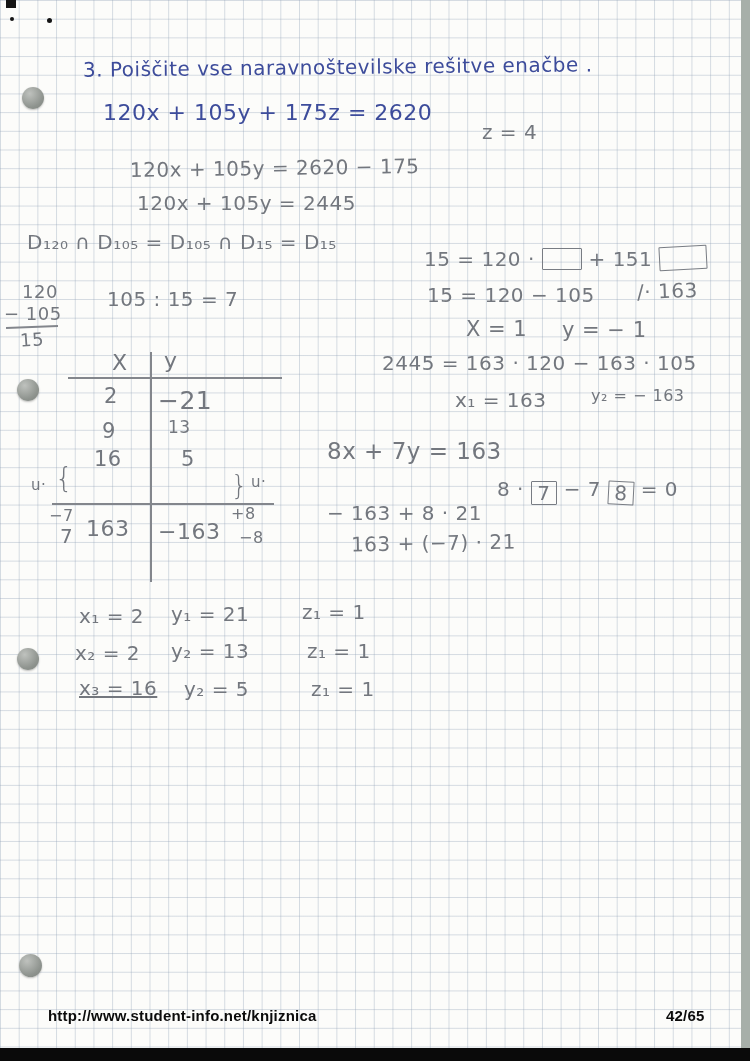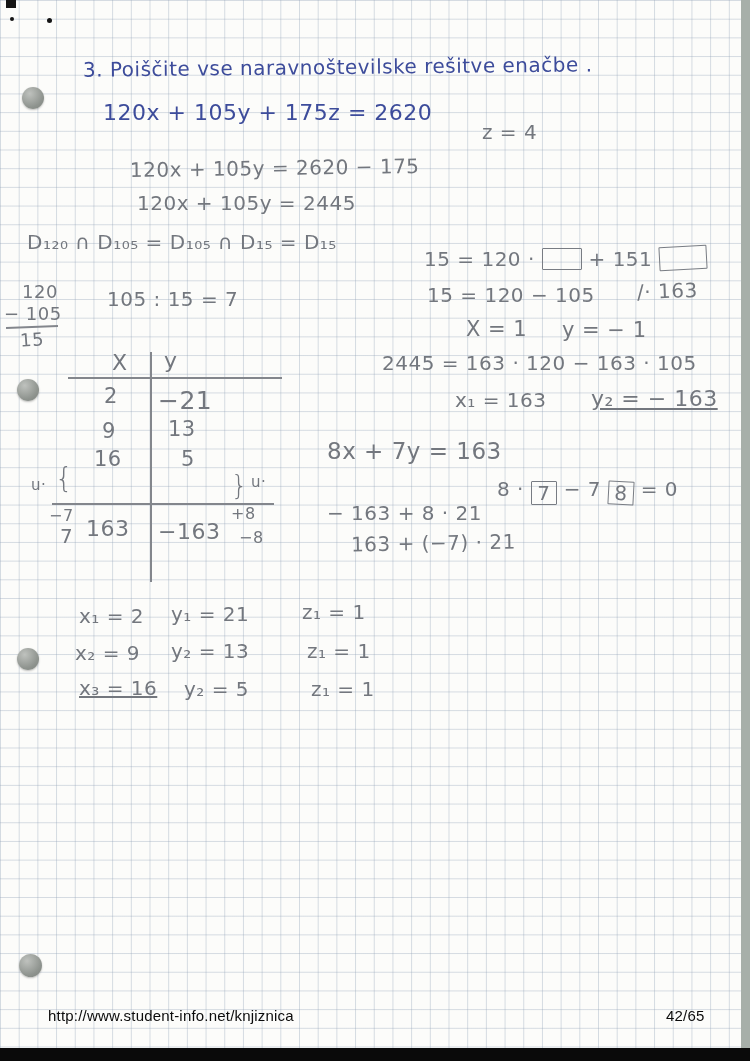--- a/index.html
+++ b/index.html
@@ -27,21 +27,21 @@
   .bx.empty1{width:38px;height:20px;}
   .bx.empty2{width:46px;height:22px;transform:rotate(-3deg);}
   .hole{
     position:absolute;border-radius:50%;
     background:radial-gradient(circle at 35% 30%, #bfc2be, #8e938e 65%, #7e837e);
     box-shadow:0 1px 2px rgba(0,0,0,0.25);
   }
   .mark{position:absolute;background:#141414;}
   .footer-text{
     position:absolute;color:#0b0b0b;font-family:"Liberation Sans", sans-serif;
-    font-weight:normal;font-size:15px;letter-spacing:0.2px;
+    font-weight:bold;font-size:15px;letter-spacing:0.2px;
   }
   .edge-band{position:absolute;top:0;right:0;width:9px;height:1061px;background:#a7afa9;}
   .bottom-bar{position:absolute;left:0;top:1048px;width:750px;height:13px;background:#0a0a0a;}
 </style>
 </head>
 <body>
 
 <div class="page">
 
   <div class="mark" style="left:6px;top:0;width:10px;height:8px;"></div>
@@ -74,31 +74,31 @@
     <span class="bx empty1"></span>
     <span>+ 151</span>
     <span class="bx empty2"></span>
   </span>
   <span class="hw" style="left:427px;top:283px;font-size:20px;">15 = 120 − 105</span>
   <span class="hw" style="left:637px;top:279px;font-size:20px;transform:rotate(-2deg);">/· 163</span>
   <span class="hw" style="left:466px;top:317px;font-size:21px;">X = 1</span>
   <span class="hw" style="left:562px;top:318px;font-size:21px;">y = − 1</span>
   <span class="hw" style="left:382px;top:351px;font-size:20px;">2445 = 163 · 120 − 163 · 105</span>
   <span class="hw" style="left:449px;top:388px;font-size:20px;margin-left:6px;">x₁ = 163</span>
-  <span class="hw" style="left:591px;top:386px;font-size:22px;text-decoration:underline;">y₂ = − 163</span>
+  <span class="hw" style="left:591px;top:386px;font-size:16px;">y₂ = − 163</span>
 
   <div class="vline" style="left:150px;top:352px;height:230px;"></div>
   <div class="pline" style="left:68px;top:377px;width:214px;"></div>
   <span class="hw" style="left:112px;top:350px;font-size:22px;">X</span>
   <span class="hw" style="left:164px;top:348px;font-size:22px;">y</span>
 
   <span class="hw" style="left:104px;top:384px;font-size:21px;">2</span>
   <span class="hw" style="left:158px;top:386px;font-size:25px;">−21</span>
   <span class="hw" style="left:102px;top:419px;font-size:21px;">9</span>
-  <span class="hw" style="left:168px;top:417px;font-size:21px;">13</span>
+  <span class="hw" style="left:168px;top:417px;font-size:17px;">13</span>
   <span class="hw" style="left:94px;top:447px;font-size:21px;">16</span>
   <span class="hw" style="left:181px;top:447px;font-size:21px;">5</span>
 
   <span class="hw" style="left:31px;top:476px;font-size:15px;">u·</span>
   <span class="hw" style="left:55px;top:462px;font-size:28px;font-weight:200;">{</span>
   <span class="hw" style="left:231px;top:470px;font-size:26px;font-weight:200;">}</span>
   <span class="hw" style="left:251px;top:473px;font-size:15px;">u·</span>
   <div class="pline" style="left:52px;top:503px;width:222px;"></div>
   <span class="hw" style="left:49px;top:506px;font-size:16px;">−7</span>
   <span class="hw" style="left:231px;top:504px;font-size:16px;">+8</span>
@@ -114,21 +114,21 @@
     <span>− 7</span>
     <span class="bx" style="transform:rotate(3deg);">8</span>
     <span>= 0</span>
   </span>
   <span class="hw" style="left:327px;top:501px;font-size:20px;">− 163 + 8 · 21</span>
   <span class="hw" style="left:351px;top:531px;font-size:20px;transform:rotate(-1deg);">163 + (−7) · 21</span>
 
   <span class="hw" style="left:79px;top:604px;font-size:20px;">x₁ = 2</span>
   <span class="hw" style="left:171px;top:602px;font-size:20px;">y₁ = 21</span>
   <span class="hw" style="left:302px;top:600px;font-size:20px;">z₁ = 1</span>
-  <span class="hw" style="left:75px;top:641px;font-size:20px;">x₂ = 9</span>
+  <span class="hw" style="left:75px;top:641px;font-size:20px;">x₂ = 2</span>
   <span class="hw" style="left:171px;top:639px;font-size:20px;">y₂ = 13</span>
   <span class="hw" style="left:307px;top:639px;font-size:20px;">z₁ = 1</span>
   <span class="hw" style="left:79px;top:676px;font-size:20px;text-decoration:underline;">x₃ = 16</span>
   <span class="hw" style="left:184px;top:677px;font-size:20px;">y₂ = 5</span>
   <span class="hw" style="left:311px;top:677px;font-size:20px;">z₁ = 1</span>
 
   <span class="footer-text" style="left:48px;top:1007px;">http://www.student-info.net/knjiznica</span>
   <span class="footer-text" style="left:666px;top:1007px;">42/65</span>
 
   <div class="bottom-bar"></div>

